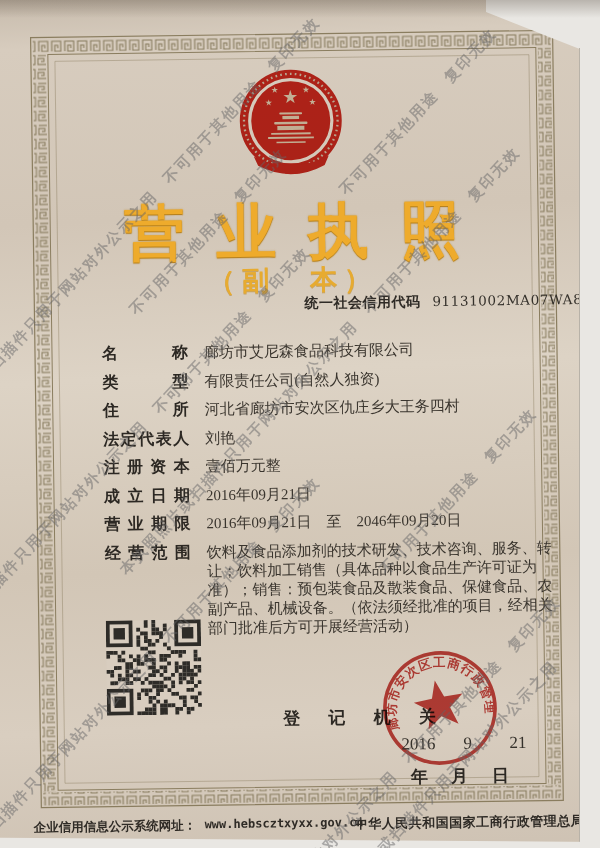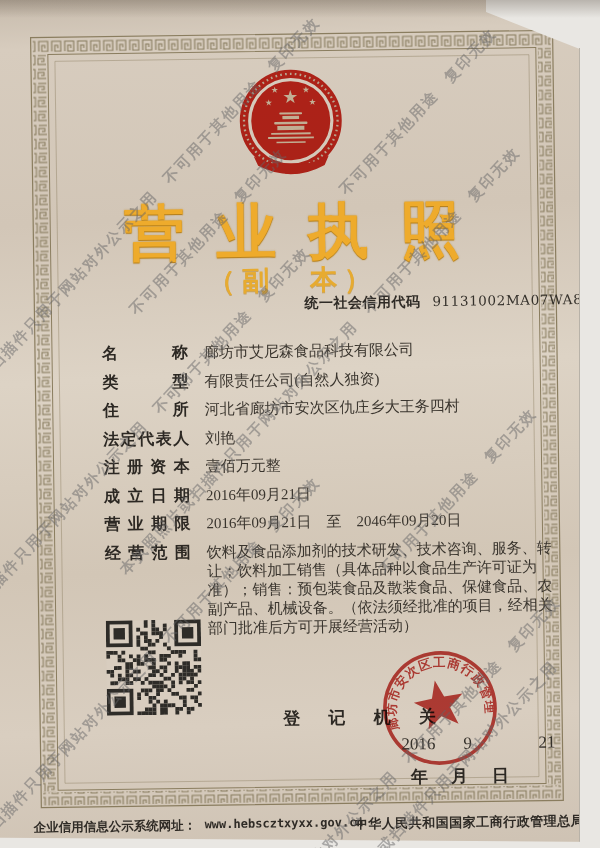--- a/index.html
+++ b/index.html
@@ -366,21 +366,21 @@
       </defs>
       <circle cx="62" cy="62" r="55" fill="none" stroke="#c5342e" stroke-width="3.6"></circle>
       <polygon points="62,34 68.2,51.5 86.7,52 72,63.2 77.3,81 62,70.5 46.7,81 52,63.2 37.3,52 55.8,51.5" fill="#c5342e"></polygon>
       <text font-size="12.5" fill="#c5342e" font-weight="bold" letter-spacing="1">
         <textPath href="#sealArc">廊坊市安次区工商行政管理局</textPath>
       </text>
     </svg>
 
     <span class="dts" style="left:407px;top:742px">2016</span>
     <span class="dts" style="left:469px;top:742px">9</span>
-    <span class="dts" style="left:544px;top:742px">21</span>
+    <span class="dts" style="left:515px;top:742px">21</span>
     <span class="dtl" style="left:416px;top:773px">年</span>
     <span class="dtl" style="left:456px;top:773px">月</span>
     <span class="dtl" style="left:497px;top:773px">日</span>
 
     <div class="ft site">企业信用信息公示系统网址：</div>
     <div class="ft url">www.hebscztxyxx.gov.cn</div>
     <div class="ft issuer">中华人民共和国国家工商行政管理总局监制</div>
   </div>
 
   <div class="bg-tr"></div>

